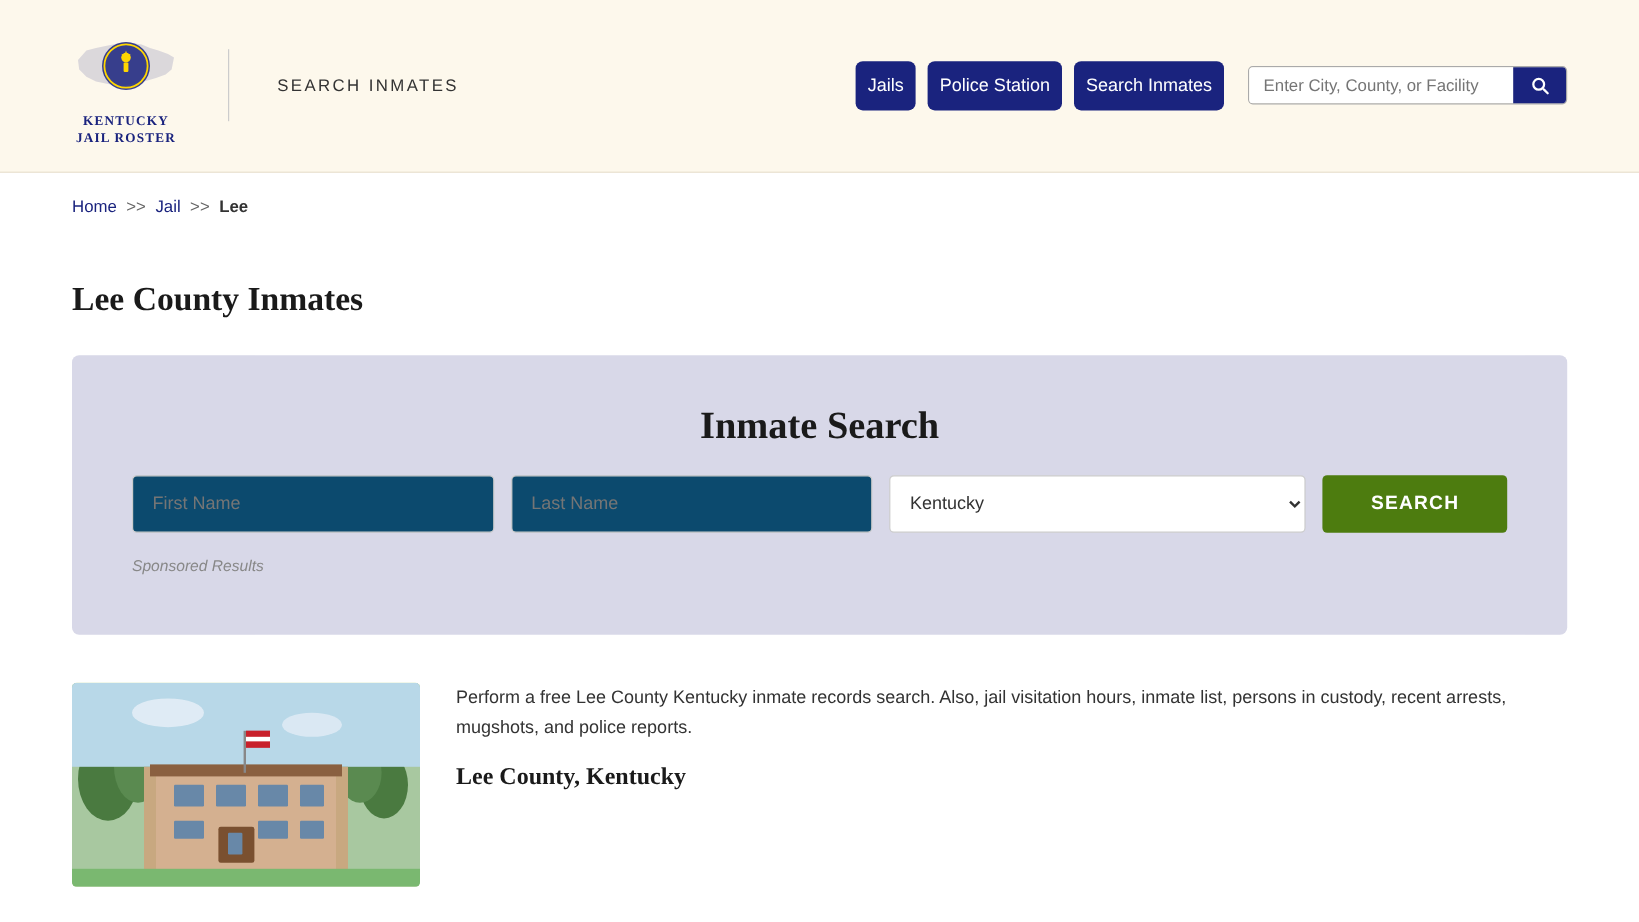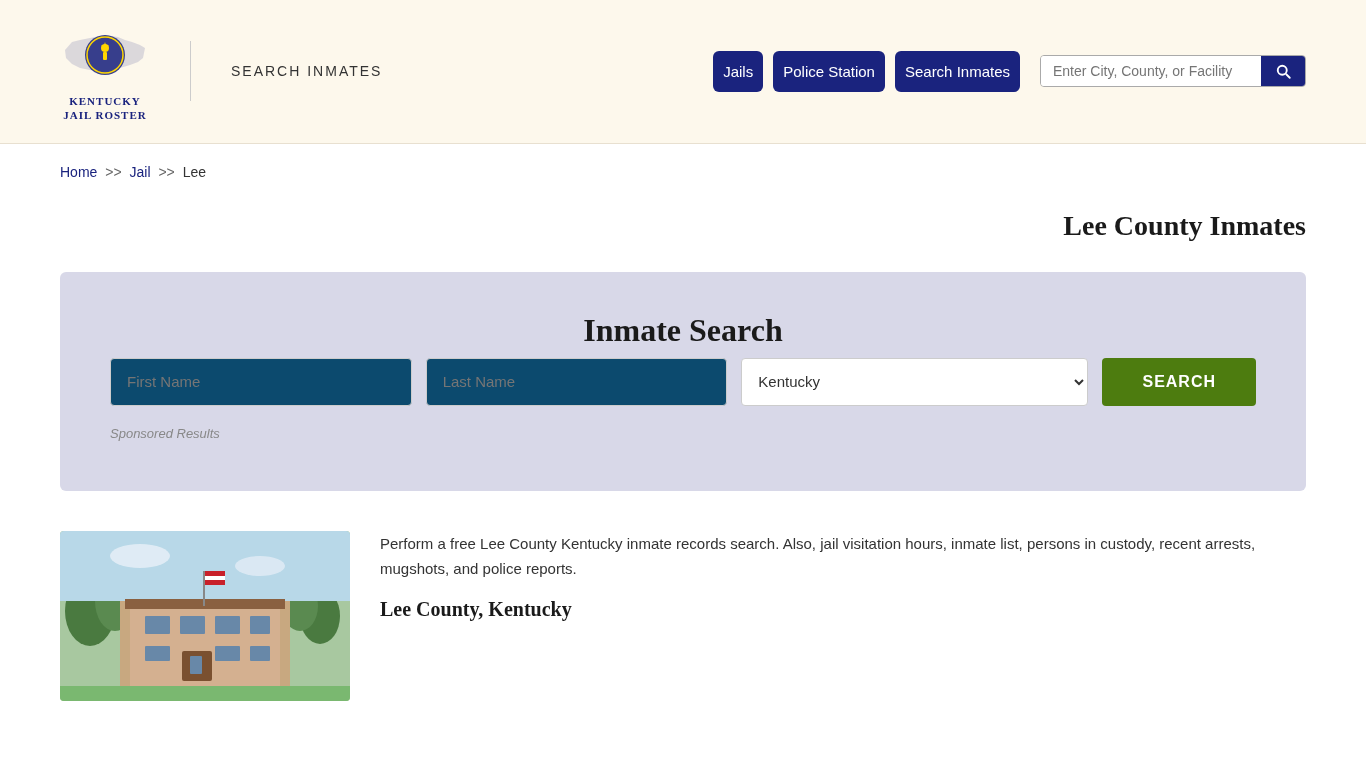--- a/index.html
+++ b/index.html
@@ -96,47 +96,48 @@
     .search-bar-btn svg { width: 18px; height: 18px; fill: #fff; }
 
     
     .breadcrumb {
       padding: 20px 60px 10px 60px;
       font-family: Arial, sans-serif;
       font-size: 14px;
     }
     .breadcrumb a { color: #1a237e; text-decoration: none; }
     .breadcrumb .sep { color: #666; margin: 0 4px; }
-    .breadcrumb .current { font-weight: normal; color: #333; }
+    .breadcrumb .current { font-weight: bold; color: #333; }
 
     
     .main {
       padding: 20px 60px 40px 60px;
     }
     .page-title {
-      text-align: right;
+      text-align: left;
       font-size: 28px;
       font-weight: bold;
       color: #1a1a1a;
       margin-bottom: 30px;
       font-family: Georgia, serif;
+      margin-top: 24px;
     }
 
     
     .inmate-search-box {
       background: #d8d8e8;
       border-radius: 6px;
       padding: 40px 50px 50px 50px;
       margin-bottom: 40px;
     }
     .inmate-search-box h2 {
       text-align: center;
       font-size: 32px;
       color: #1a1a1a;
-      margin-bottom: 9px;
+      margin-bottom: 23px;
       font-family: Georgia, serif;
     }
     .inmate-search-box .subtitle {
       text-align: center;
       font-size: 16px;
       color: #333;
       margin-bottom: 30px;
       font-family: Arial, sans-serif;
     }
     .search-fields {

